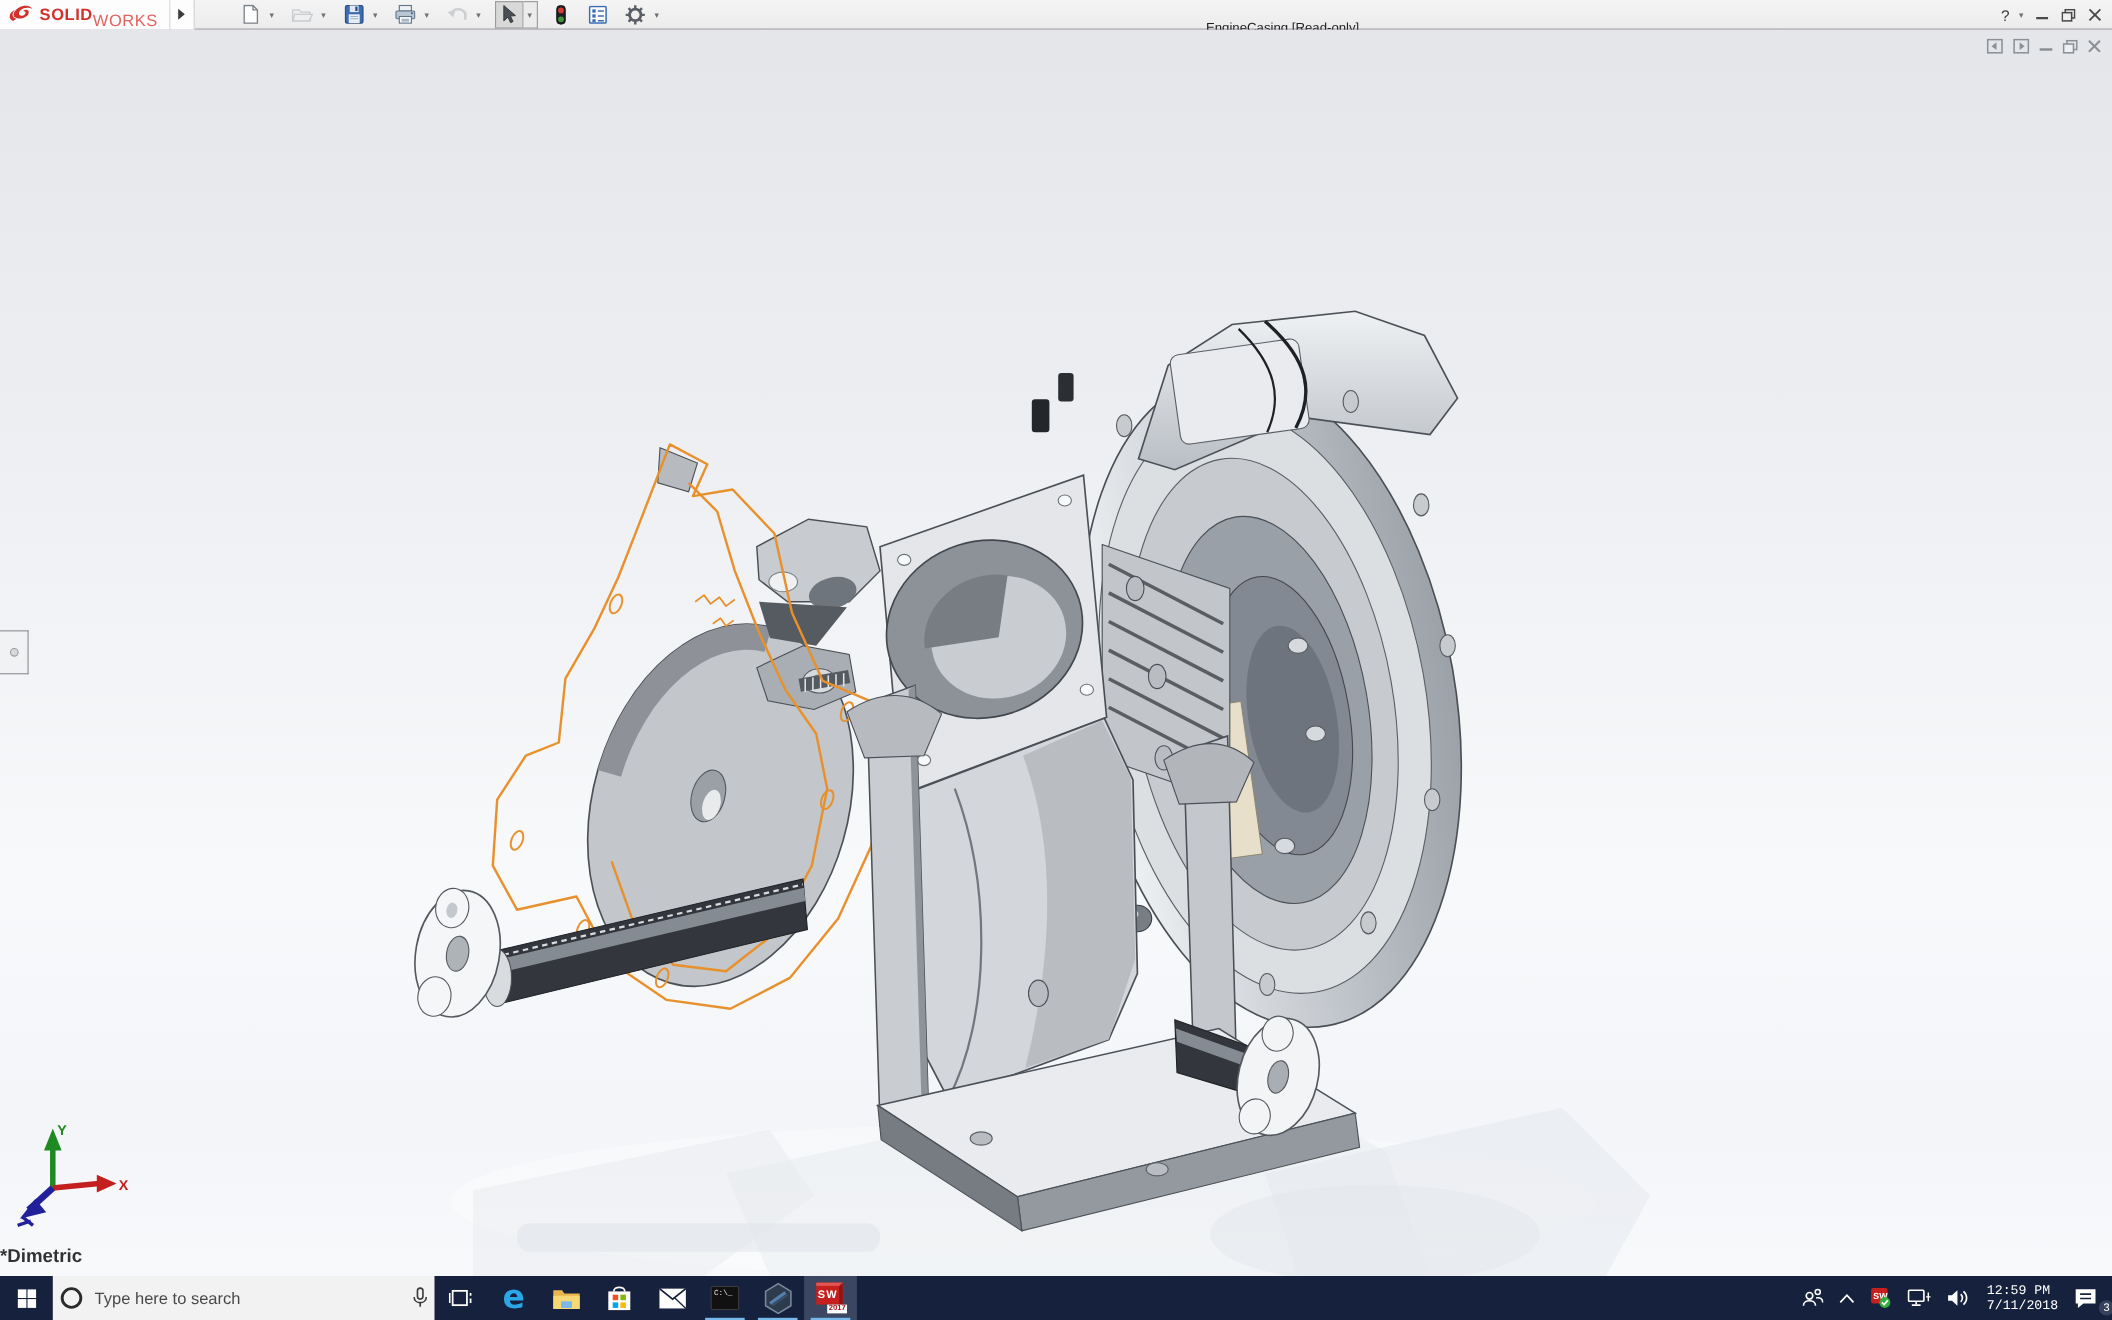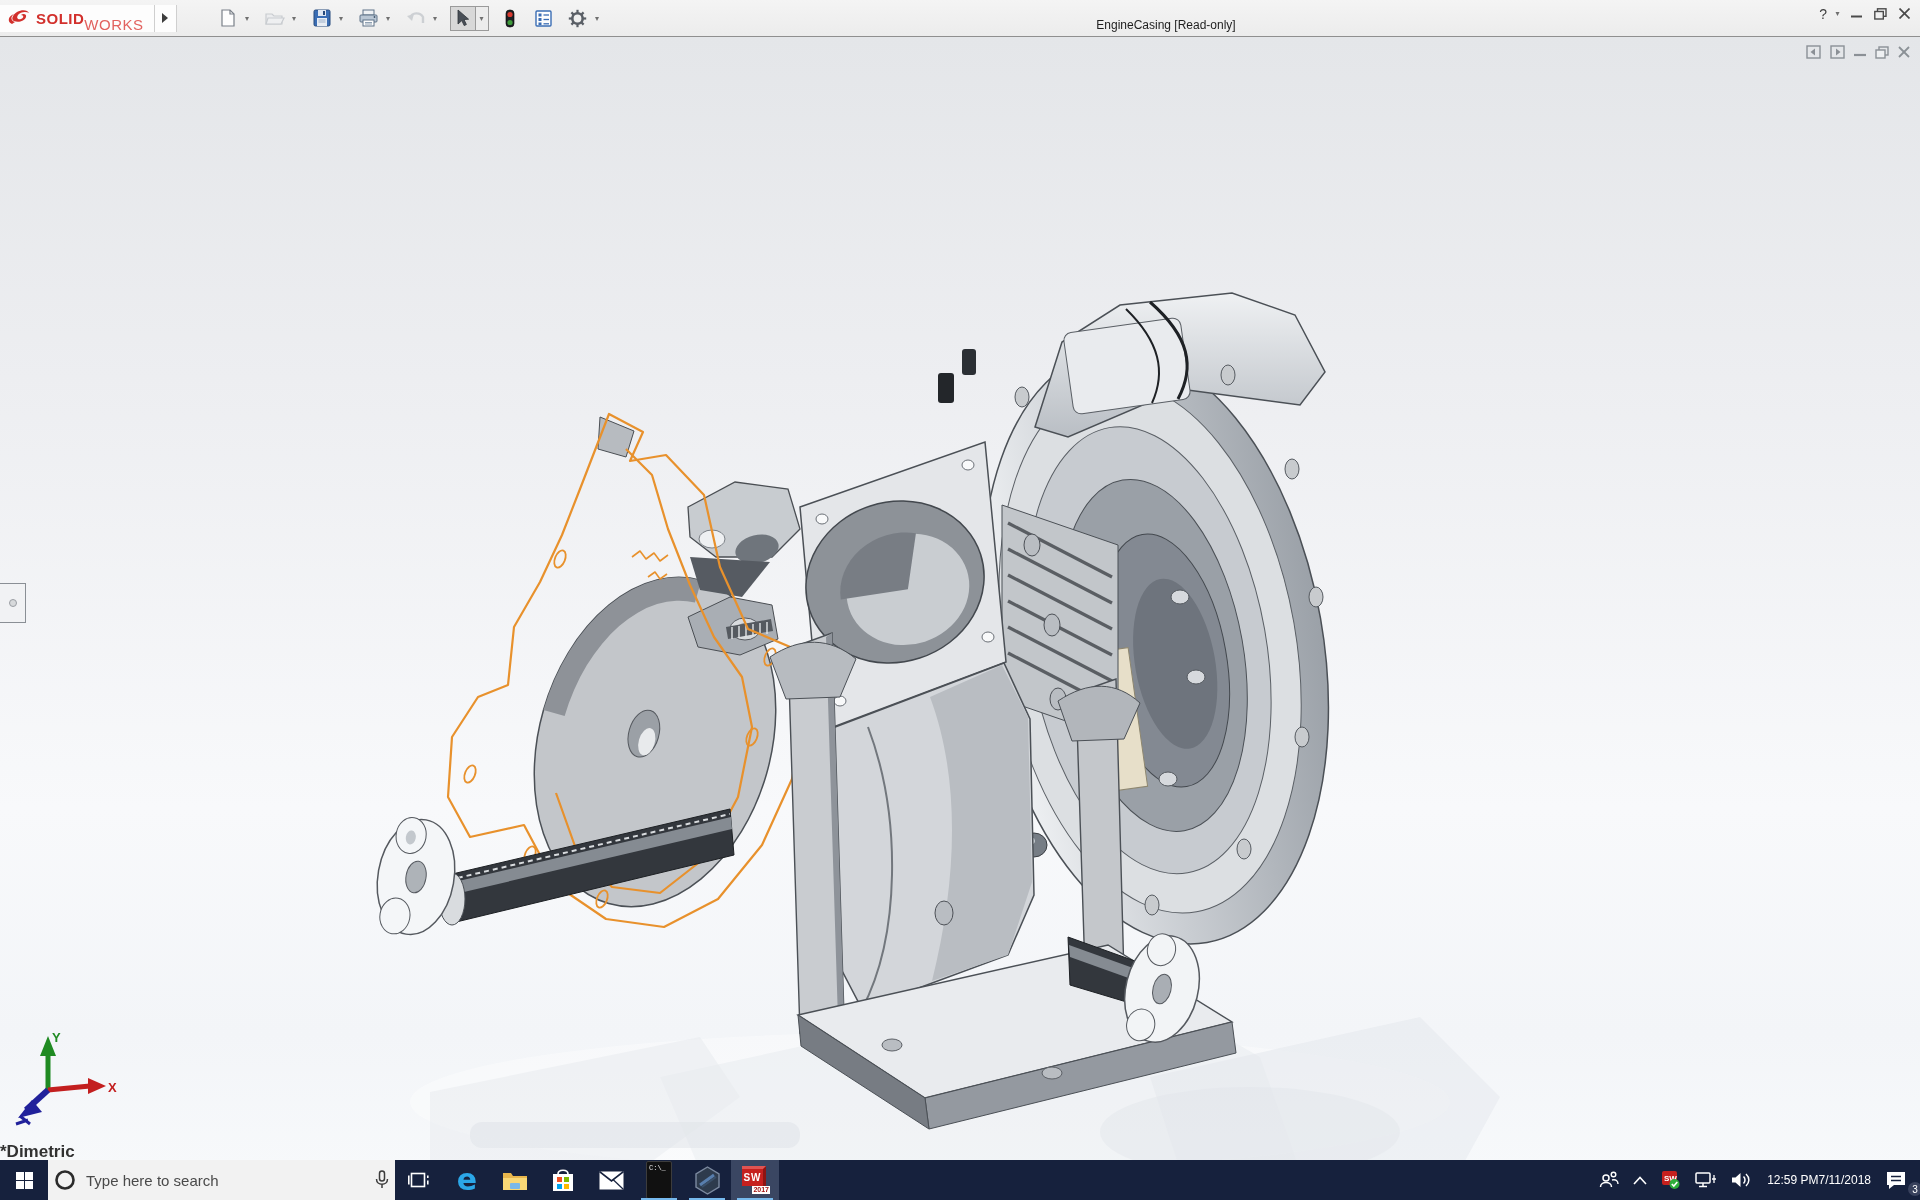--- a/index.html
+++ b/index.html
@@ -2,21 +2,21 @@
 <html><head>
 <meta charset="utf-8">
 <style>
   * { margin:0; padding:0; box-sizing:border-box; }
   html,body { width:1920px; height:1200px; overflow:hidden; }
   body { font-family:"Liberation Sans", sans-serif; }
   .screen { position:relative; width:1920px; height:1200px; background:#f0f0f0; }
 
   
   .titlebar {
-    position:relative; height:37px; background:linear-gradient(#f4f4f4,#ececec);
+    position:relative; height:27px; background:linear-gradient(#f4f4f4,#ececec);
     border-bottom:1px solid #8f8f8f; display:flex; align-items:center;
   }
   .logo-box { display:flex; align-items:center; height:27px; background:#fdfdfd;
     border-right:1px solid #cfcfcf; padding:0 10px 0 6px; }
   .logo-swoosh { margin-right:4px; }
   .brand-bold { color:#d2302c; font-weight:bold; font-size:15px; letter-spacing:.5px; }
   .brand-light { color:#e2625f; font-size:15px; letter-spacing:.5px;margin-top:12px; }
   .flyout-btn { width:22px; height:27px; background:#fdfdfd; border-right:1px solid #cfcfcf;
     display:flex; align-items:center; justify-content:center; cursor:pointer; }
   .toolbar { display:flex; align-items:center; margin-left:38px; height:27px; }
@@ -55,27 +55,27 @@
   .tb-search input { flex:1; border:none; outline:none; background:transparent;
     font-size:15px; color:#4a4a4a; font-family:"Liberation Sans",sans-serif; margin-left:10px; }
   .tb-search input::placeholder { color:#4a4a4a; opacity:1; }
   .tb-app { position:relative; width:48px; display:flex; align-items:center; justify-content:center; cursor:pointer; }
   .tb-app.open::after { content:""; position:absolute; left:6px; right:6px; bottom:0; height:2.5px; background:#76b9ed; }
   .tb-app.active-app { background:#3a4662; }
   .tb-spacer { flex:1; }
   .tray { display:flex; align-items:center; gap:0; }
   .tray-item { position:relative; height:40px; display:flex; align-items:center; justify-content:center;
     padding:0 7px; cursor:pointer; }
-  .tray-clock { display:flex; flex-direction:row; align-items:flex-start; justify-content:center;
-    color:#ffffff; font-size:12px; line-height:14px; padding:0 8px; cursor:pointer; }
+  .tray-clock { display:flex; flex-direction:column; align-items:flex-start; justify-content:center;
+    color:#ffffff; font-size:12px; line-height:14px; padding:0 8px; cursor:pointer;font-family:Liberation Mono, monospace; }
   .badge { position:absolute; right:-2px; bottom:4px; min-width:14px; height:14px; border-radius:8px;
     background:#38415c; color:#fff; font-size:10px; display:flex; align-items:center; justify-content:center;
     padding:0 2px; }
   .edge-e { font-size:30px; font-weight:bold; color:#2ba7e8; font-family:"DejaVu Sans",sans-serif; line-height:30px; }
-  .cmd-box { width:26px; height:38px; background:#111; border:1px solid #3c3c3c; border-radius:2px;
+  .cmd-box { width:26px; height:22px; background:#111; border:1px solid #3c3c3c; border-radius:2px;
     color:#e8e8e8; font-family:"Liberation Mono",monospace; font-size:7px; padding:2px 2px; }
   .sw-ico { position:relative; width:30px; height:28px; }
   .sw-cube { position:absolute; left:2px; top:0; width:24px; height:20px; background:#c6201e;
     border-top:3px solid #e05452; border-right:3px solid #8e1412;
     color:#fff; font-size:10px; font-weight:bold; text-align:center; line-height:17px; letter-spacing:1px; }
   .sw-year { position:absolute; right:0; bottom:0; background:#fff; color:#a01412; font-size:7px;
     font-weight:bold; padding:0 1px; line-height:8px; }
 </style>
 </head>
 <body>

